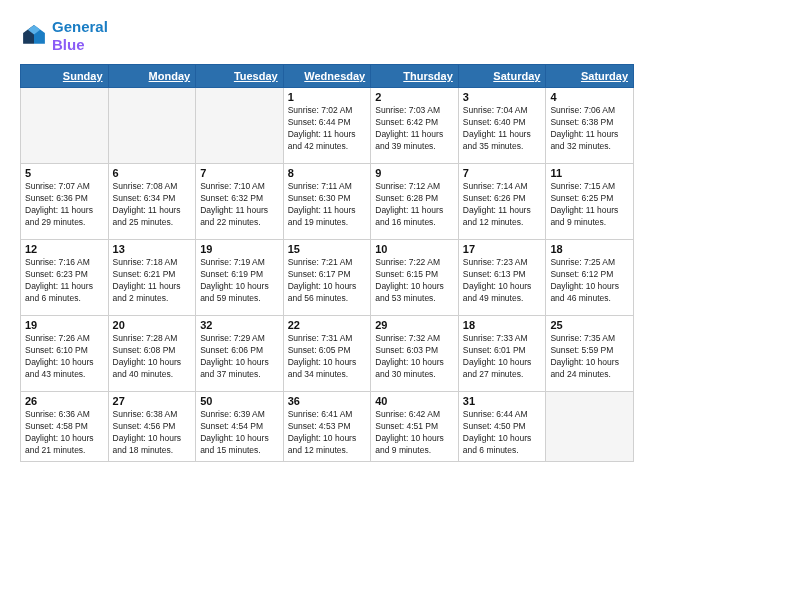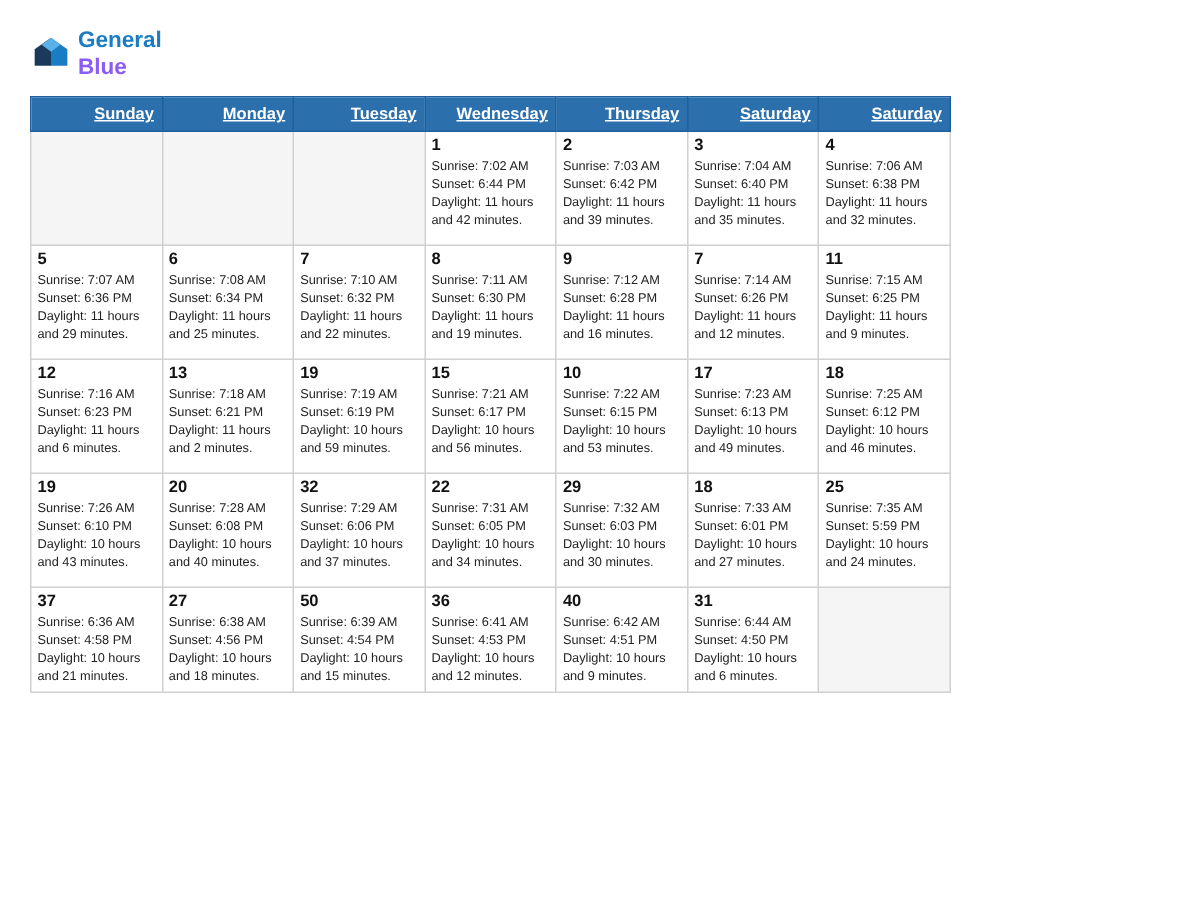--- a/index.html
+++ b/index.html
@@ -234,21 +234,21 @@
             <div class="day-number">18</div>
             <div class="day-info">Sunrise: 7:33 AM<br>Sunset: 6:01 PM<br>Daylight: 10 hours<br>and 27 minutes.</div>
           </td>
           <td>
             <div class="day-number">25</div>
             <div class="day-info">Sunrise: 7:35 AM<br>Sunset: 5:59 PM<br>Daylight: 10 hours<br>and 24 minutes.</div>
           </td>
         </tr>
         <tr class="week-row">
           <td>
-            <div class="day-number">37</div>
+            <div class="day-number">26</div>
             <div class="day-info">Sunrise: 6:36 AM<br>Sunset: 4:58 PM<br>Daylight: 10 hours<br>and 21 minutes.</div>
           </td>
           <td>
             <div class="day-number">27</div>
             <div class="day-info">Sunrise: 6:38 AM<br>Sunset: 4:56 PM<br>Daylight: 10 hours<br>and 18 minutes.</div>
           </td>
           <td>
             <div class="day-number">50</div>
             <div class="day-info">Sunrise: 6:39 AM<br>Sunset: 4:54 PM<br>Daylight: 10 hours<br>and 15 minutes.</div>
           </td>

